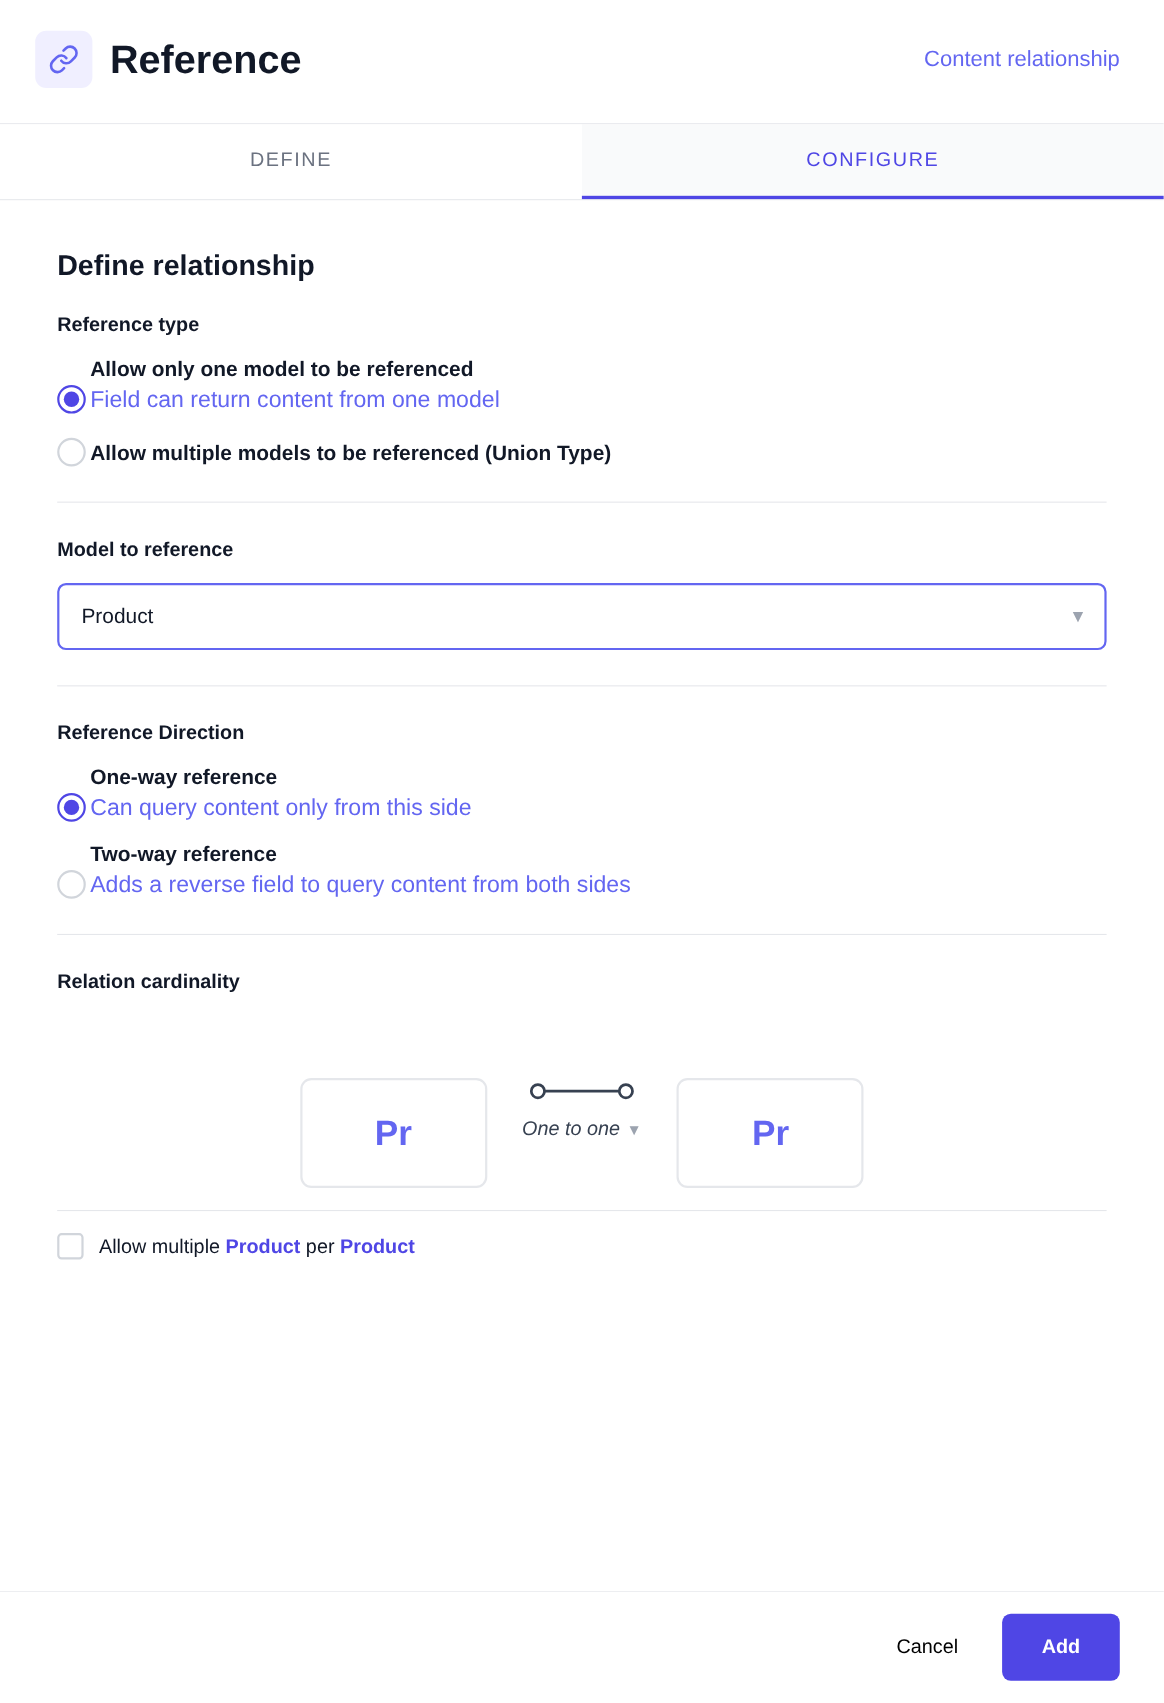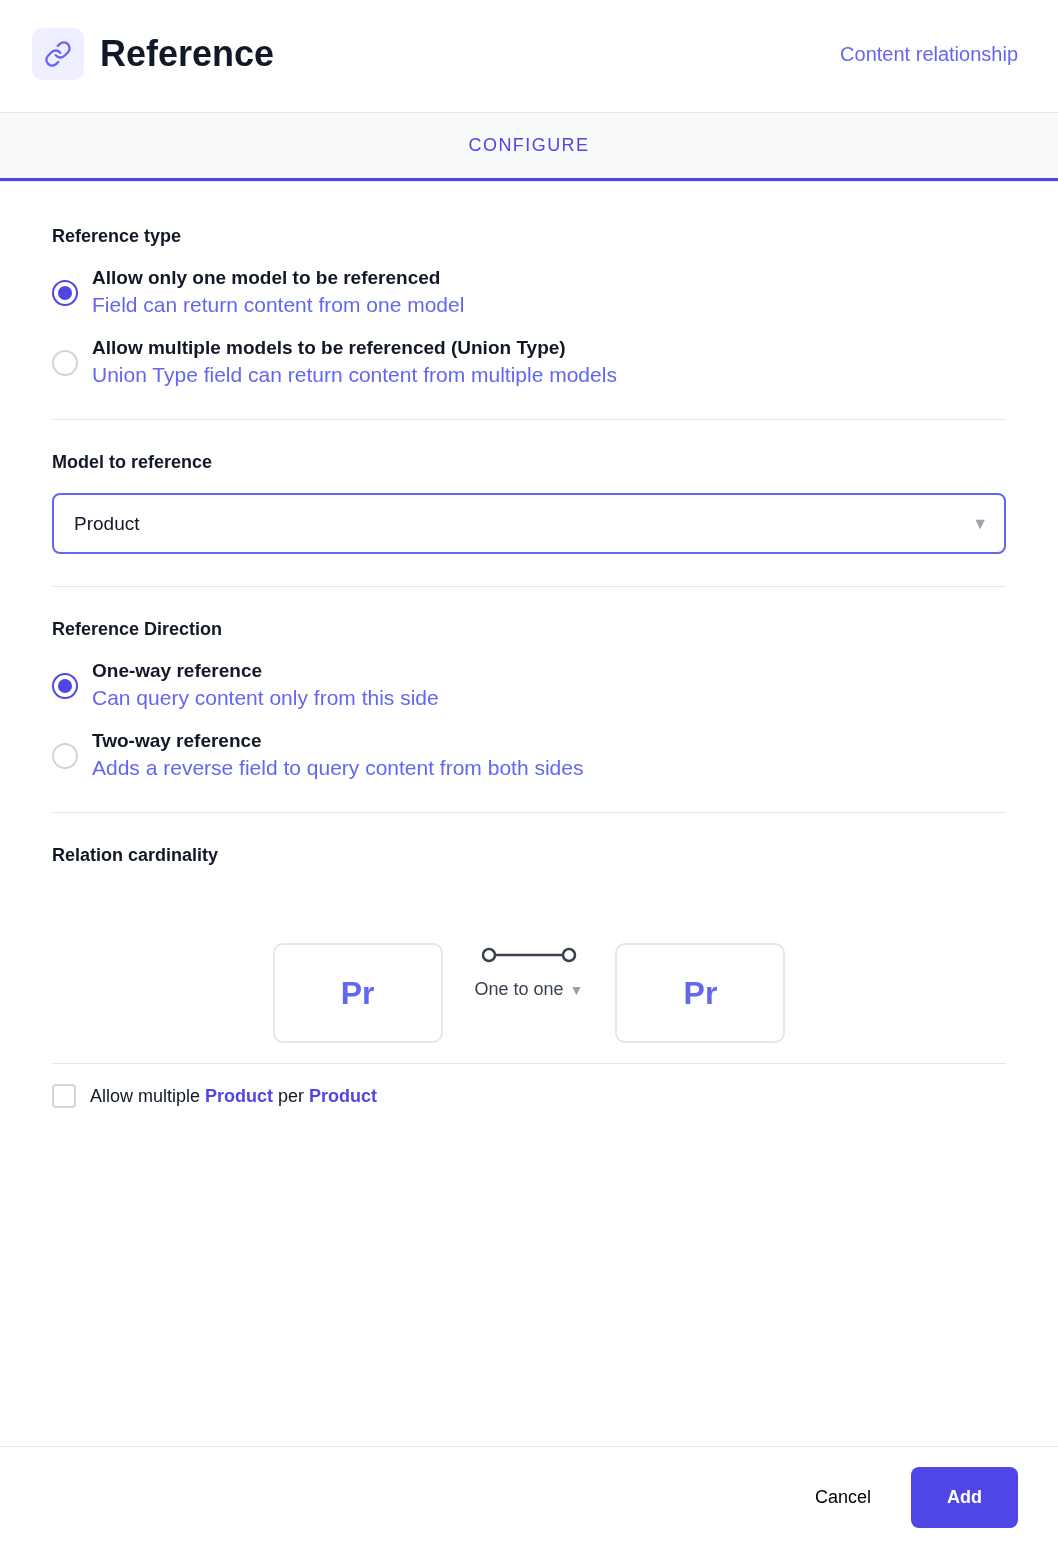--- a/index.html
+++ b/index.html
@@ -88,22 +88,22 @@
     .subsection-label {
       font-size: 18px;
       font-weight: 600;
       color: #111827;
       margin-bottom: 20px;
     }
 
     
     .radio-option {
       display: flex;
-      align-items: center;
-      gap: 14px;
+      align-items: flex-end;
+      gap: 4px;
       margin-bottom: 20px;
       cursor: pointer;
     }
     .radio-circle {
       width: 26px;
       height: 26px;
       border-radius: 50%;
       border: 2px solid #d1d5db;
       display: flex;
       align-items: center;
@@ -197,20 +197,21 @@
       align-items: center;
       gap: 10px;
     }
     .cardinality-label {
       font-size: 18px;
       color: #374151;
       display: flex;
       align-items: center;
       gap: 6px;
       cursor: pointer;
+      font-style: italic;
     }
     .cardinality-label .caret {
       color: #9ca3af;
       font-size: 14px;
     }
 
     
     .allow-multiple-row {
       display: flex;
       align-items: center;
@@ -277,41 +278,42 @@
         <path d="M10 13a5 5 0 0 0 7.54.54l3-3a5 5 0 0 0-7.07-7.07l-1.72 1.71" stroke="#6366f1" stroke-width="2" stroke-linecap="round" stroke-linejoin="round"></path>
         <path d="M14 11a5 5 0 0 0-7.54-.54l-3 3a5 5 0 0 0 7.07 7.07l1.71-1.71" stroke="#6366f1" stroke-width="2" stroke-linecap="round" stroke-linejoin="round"></path>
       </svg>
     </div>
     <span class="header-title">Reference</span>
   </div>
   <span class="header-type">Content relationship</span>
 </div>
 
 <div class="tabs">
+  <div class="tab">DEFINE</div>
   <div class="tab active">CONFIGURE</div>
 </div>
 
 <div class="main">
 
+  <div class="section-title">Define relationship</div>
 
   <div class="subsection-label">Reference type</div>
 
   <div class="radio-option">
     <div class="radio-circle checked"></div>
     <div class="radio-text-block">
       <div class="radio-label">Allow only one model to be referenced</div>
       <div class="radio-desc">Field can return content from one model</div>
     </div>
   </div>
 
   <div class="radio-option">
     <div class="radio-circle"></div>
     <div class="radio-text-block">
       <div class="radio-label">Allow multiple models to be referenced (Union Type)</div>
-      <div class="radio-desc">Union Type field can return content from multiple models</div>
     </div>
   </div>
 
   <div class="divider"></div>
 
   <div class="subsection-label">Model to reference</div>
   <div class="model-select-wrapper">
     <select class="model-select">
       <option>Product</option>
       <option>Category</option>

